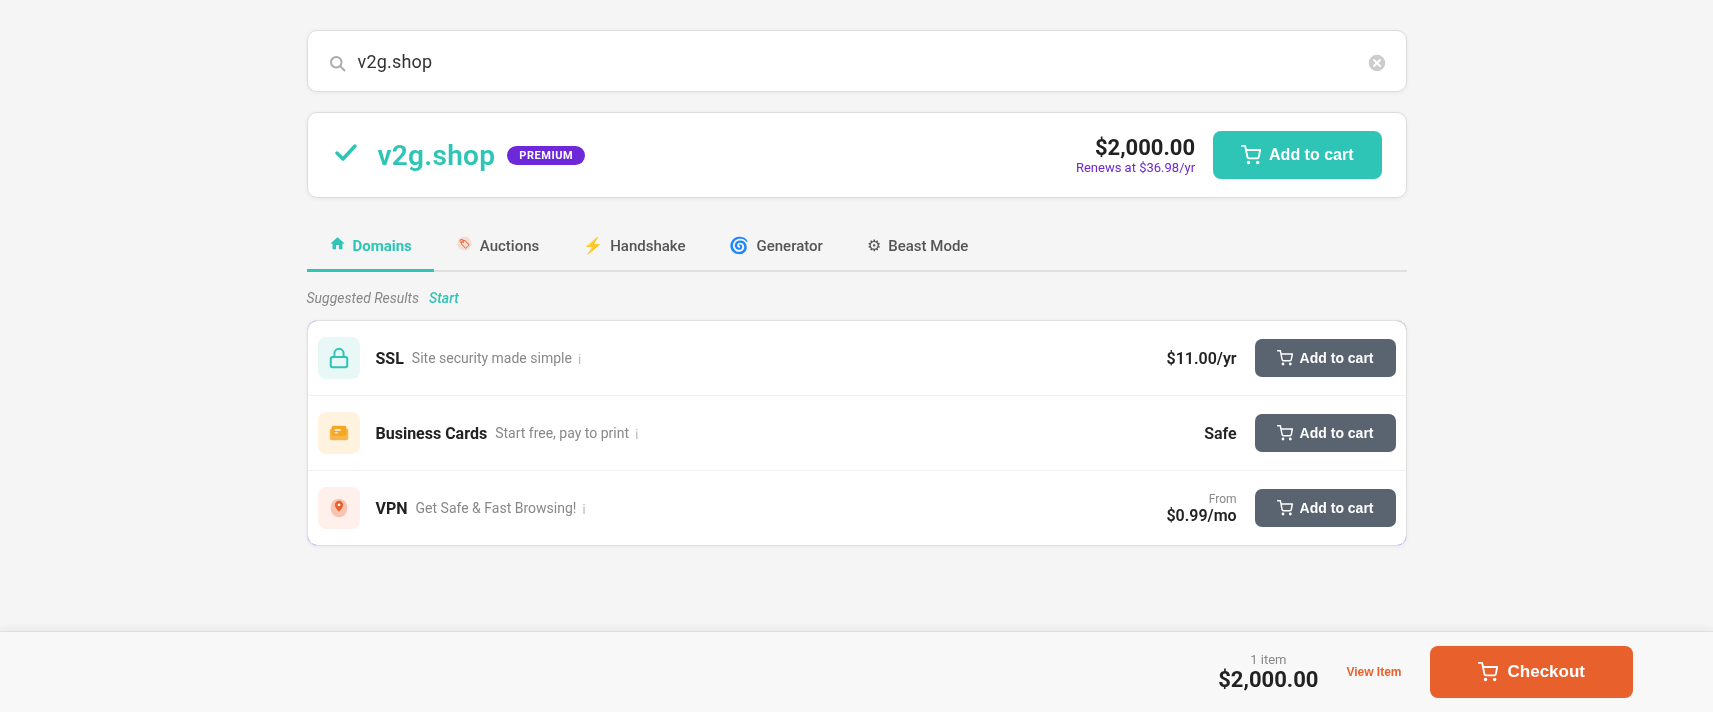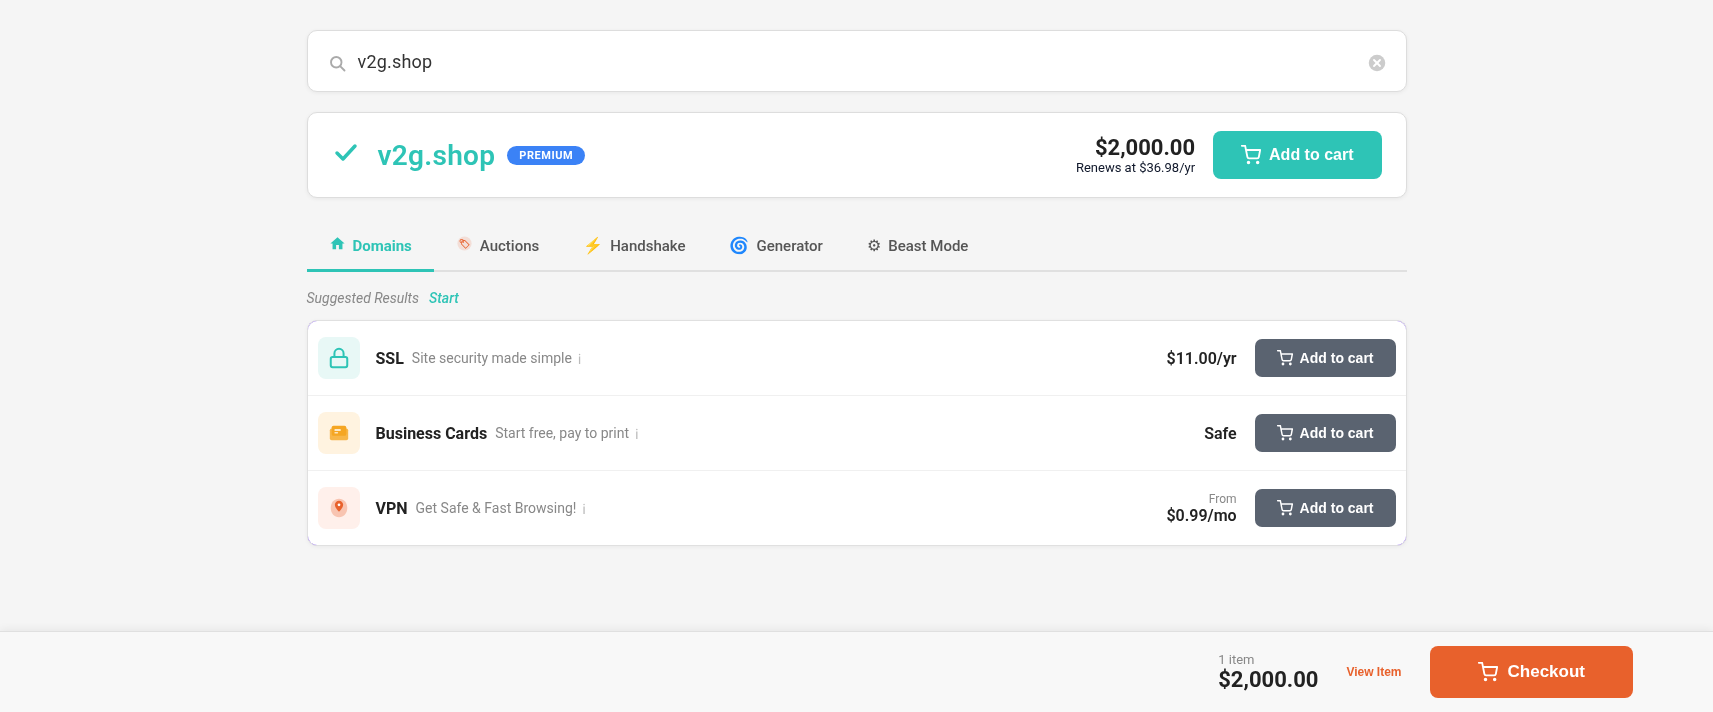--- a/index.html
+++ b/index.html
@@ -65,21 +65,21 @@
       flex-shrink: 0;
     }
     .domain-name {
       font-size: 28px;
       color: #2ec4b6;
       font-weight: 600;
       letter-spacing: 0.01em;
       margin-right: 12px;
     }
     .premium-badge {
-      background: #3b82f6;
+      background: #6d28d9;
       color: #fff;
       font-size: 11px;
       font-weight: 700;
       border-radius: 20px;
       padding: 3px 12px;
       letter-spacing: 0.05em;
       text-transform: uppercase;
       align-self: center;
     }
     .domain-price-section {
@@ -87,21 +87,21 @@
       text-align: right;
       margin-right: 18px;
     }
     .domain-price {
       font-size: 22px;
       font-weight: 700;
       color: #222;
     }
     .domain-renews {
       font-size: 13px;
-      color: #0f172a;
+      color: #6d28d9;
     }
     .add-to-cart-primary {
       background: #2ec4b6;
       color: #fff;
       border: none;
       border-radius: 8px;
       padding: 14px 28px;
       font-size: 16px;
       font-weight: 600;
       cursor: pointer;
@@ -244,21 +244,21 @@
       background: #f8f8f8;
       border-top: 1px solid #e0e0e0;
       display: flex;
       align-items: center;
       justify-content: flex-end;
       padding: 14px 80px;
       gap: 20px;
       box-shadow: 0 -2px 8px rgba(0,0,0,0.06);
     }
     .bottom-totals {
-      text-align: left;
+      text-align: center;
       margin-left: 47px;
     }
     .bottom-item-count {
       font-size: 13px;
       color: #888;
     }
     .bottom-total-price {
       font-size: 22px;
       font-weight: 700;
       color: #222;

